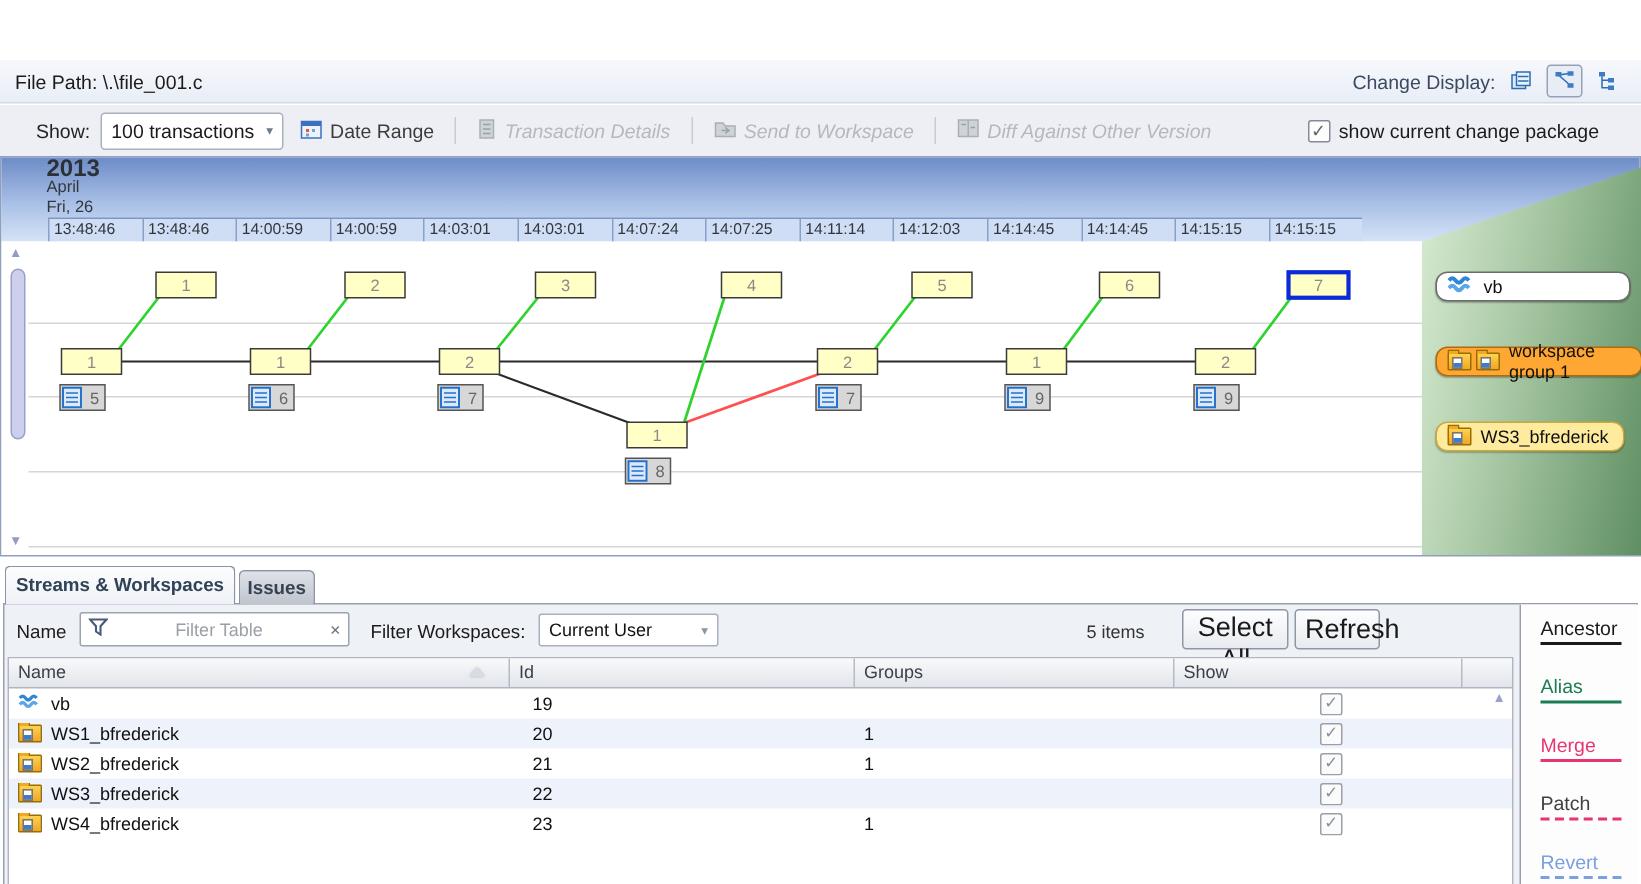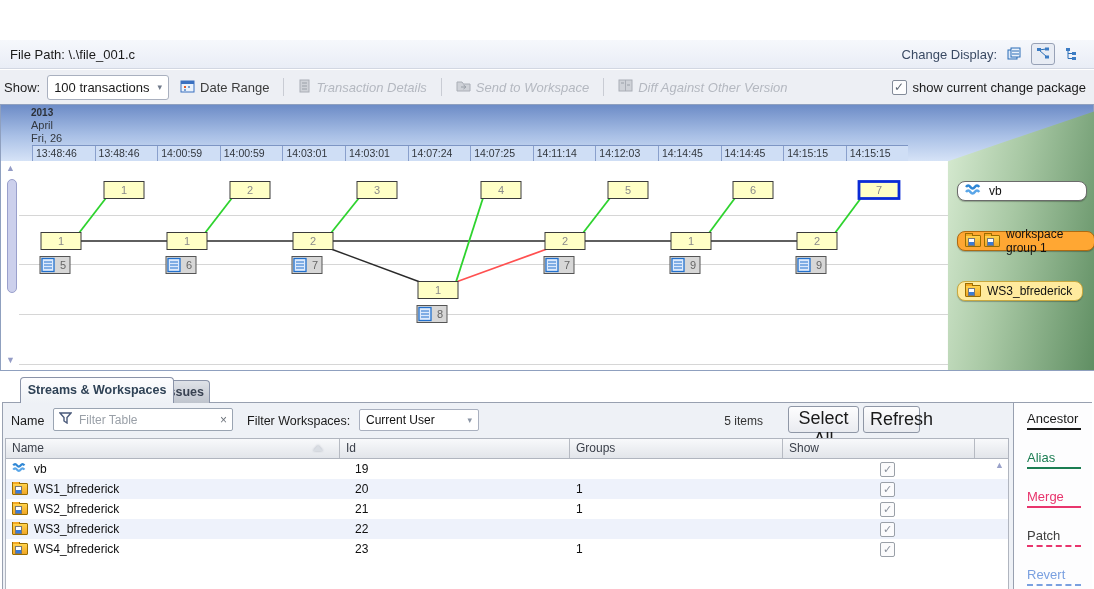--- a/index.html
+++ b/index.html
@@ -9,38 +9,38 @@
   
   .titlebar{position:absolute;left:0;top:0;width:1094px;height:29px;
     background:linear-gradient(#f6f8fc,#e9edf6);border-bottom:1px solid #d2d7e2;
     display:flex;align-items:center;padding:0 10px;box-sizing:border-box;font-size:13px;color:#1a1a1a;}
   .titlebar-right{margin-left:auto;display:flex;align-items:center;gap:5px;color:#3a4a63;text-align:right;}
   .cd-icon{width:22px;height:20px;display:flex;align-items:center;justify-content:center;border:1px solid transparent;border-radius:3px;}
   .cd-icon.selected{border-color:#97a1b6;background:#e8ecf4;}
 
   
   .toolbar{position:absolute;left:0;top:30px;width:1094px;height:34px;background:#edeff4;
-    display:flex;align-items:center;padding:0 4px;box-sizing:border-box;gap:7px;font-size:13px;}
+    display:flex;align-items:center;padding:0 24px;box-sizing:border-box;gap:7px;font-size:13px;}
   .dd{height:23px;background:#fff;border:1px solid #a9b0bf;border-radius:3px;display:flex;align-items:center;
     padding:0 6px;gap:8px;color:#1a1a1a;}
   .dd .arr{color:#707a8a;font-size:9px;}
   .tb-btn{display:flex;align-items:center;gap:5px;color:#3c3c3c;background:none;border:none;font:inherit;padding:2px 4px;}
   .tb-btn.disabled{color:#b4b8c0;font-style:italic;}
   .sep{width:1px;height:18px;background:#c9ccd4;margin:0 3px;}
   .toolbar-right{margin-left:auto;display:flex;align-items:center;gap:6px;color:#1a1a1a;padding-right:4px;}
   .cbx{width:13px;height:13px;border:1px solid #838b99;background:#fdfdfe;border-radius:2px;
     display:flex;align-items:center;justify-content:center;font-size:12px;font-weight:bold;color:#5d6672;line-height:1;}
 
   
   .graph-panel{position:absolute;left:0;top:64px;width:1094px;height:267px;border:1px solid #8fa0bf;
     box-sizing:border-box;background:#fff;}
   .timeline{position:absolute;left:0;top:0;right:0;height:56px;
     background:linear-gradient(180deg,#6d8cc7 0%,#a9c0e6 55%,#d6e3f7 100%);}
   .dateblock{position:absolute;left:30px;top:1px;color:#32373e;line-height:13px;font-size:11px;}
-  .dateblock .yr{font-weight:bold;font-size:10px;color:#2c3138;}
+  .dateblock .yr{font-weight:bold;font-size:16px;color:#2c3138;}
   .time-row{position:absolute;left:31px;bottom:0;height:15px;display:flex;border-top:1px solid #7d95c4;
     background:#cfdef5;}
   .tcell{flex:none;width:62.6px;box-sizing:border-box;border-left:1px solid #8aa0cc;
     font-size:10.5px;line-height:14px;padding-left:3px;color:#31363d;overflow:hidden;white-space:nowrap;}
   .canvas{position:absolute;left:0;top:56px;right:0;height:209px;background:#fff;}
   .gridline{position:absolute;left:18px;right:0;height:1px;background:#d6d6d6;}
   .wedge{position:absolute;left:940px;top:-56px;width:154px;height:265px;
     background:linear-gradient(100deg,#ddefd7 0%,#a8c8a4 45%,#5f8e62 100%);
     clip-path:polygon(4.5% 21.2%,100% 2.3%,100% 100%,4.5% 100%);}
   .graph-svg{position:absolute;left:0;top:0;}
@@ -56,30 +56,30 @@
   .folder{width:14px;height:10px;background:linear-gradient(#ffd34d,#f0a626);border:1px solid #9a6d00;
     border-radius:1px;position:relative;flex:none;}
   .folder::before{content:'';position:absolute;top:-3px;left:-1px;width:6px;height:2px;background:#f3a825;
     border:1px solid #9a6d00;border-bottom:none;border-radius:1px 1px 0 0;}
   .folder::after{content:'';position:absolute;left:2px;top:2px;width:5px;height:6px;
     background:linear-gradient(#fff 45%,#3a7bd5 45%);border:1px solid #777;}
 
   
   .tab{position:absolute;text-align:center;font-weight:bold;color:#2f4256;
     border:1px solid #8a93a8;border-bottom:none;border-radius:4px 4px 0 0;box-sizing:border-box;}
-  .tab-active{left:20px;top:337px;width:154px;height:26px;line-height:25px;font-size:12.5px;
+  .tab-active{left:3px;top:337px;width:154px;height:26px;line-height:25px;font-size:12.5px;
     background:linear-gradient(#fdfdfe,#eef1f6);z-index:3;}
   .tab-idle{left:159px;top:340px;width:51px;height:23px;line-height:22px;font-size:12.5px;
     background:linear-gradient(#dfe2e8,#bfc4cd);color:#394252;z-index:2;}
   .content{position:absolute;left:2px;top:362px;width:1090px;height:218px;background:#eef1f6;
     border:1px solid #98a0b0;box-sizing:border-box;}
   .flabel{position:absolute;color:#1a1a1a;font-size:12.5px;}
   .filter-input{position:absolute;left:50px;top:5px;width:180px;height:23px;background:#fff;
     border:1px solid #9aa4b2;border-radius:2px;display:flex;align-items:center;padding:0 5px;gap:5px;box-sizing:border-box;}
-  .filter-input input{flex:1;border:none;outline:none;font:inherit;font-size:12px;color:#4c1d95;background:transparent;min-width:0;}
+  .filter-input input{flex:1;border:none;outline:none;font:inherit;font-size:12px;color:#4c1d95;background:transparent;min-width:0;text-align:center;}
   .filter-input input::placeholder{color:#9aa0a8;}
   .clear-x{color:#6e747c;font-size:12px;}
   .dd2{position:absolute;left:356px;top:6px;width:120px;height:22px;background:#fff;border:1px solid #a9b0bf;
     border-radius:2px;display:flex;align-items:center;padding:0 6px;box-sizing:border-box;color:#111;}
   .dd2 .arr{margin-left:auto;color:#8b95a5;font-size:9px;}
   .items-count{position:absolute;left:700px;top:11px;width:60px;text-align:right;color:#333;}
   .pbtn{position:absolute;top:3px;height:27px;background:linear-gradient(#fdfdfe,#e9ebf0);
     border:1px solid #8f97a6;border-radius:3px;font:inherit;font-size:18px;color:#1a1a1a;}
   .table{position:absolute;left:2px;top:35px;width:1004px;height:163px;background:#fff;border:1px solid #b0b5bf;box-sizing:border-box;}
   .thead{display:flex;height:19px;background:linear-gradient(#f8f9fb,#e2e5ea);border-bottom:1px solid #b0b5bf;}

